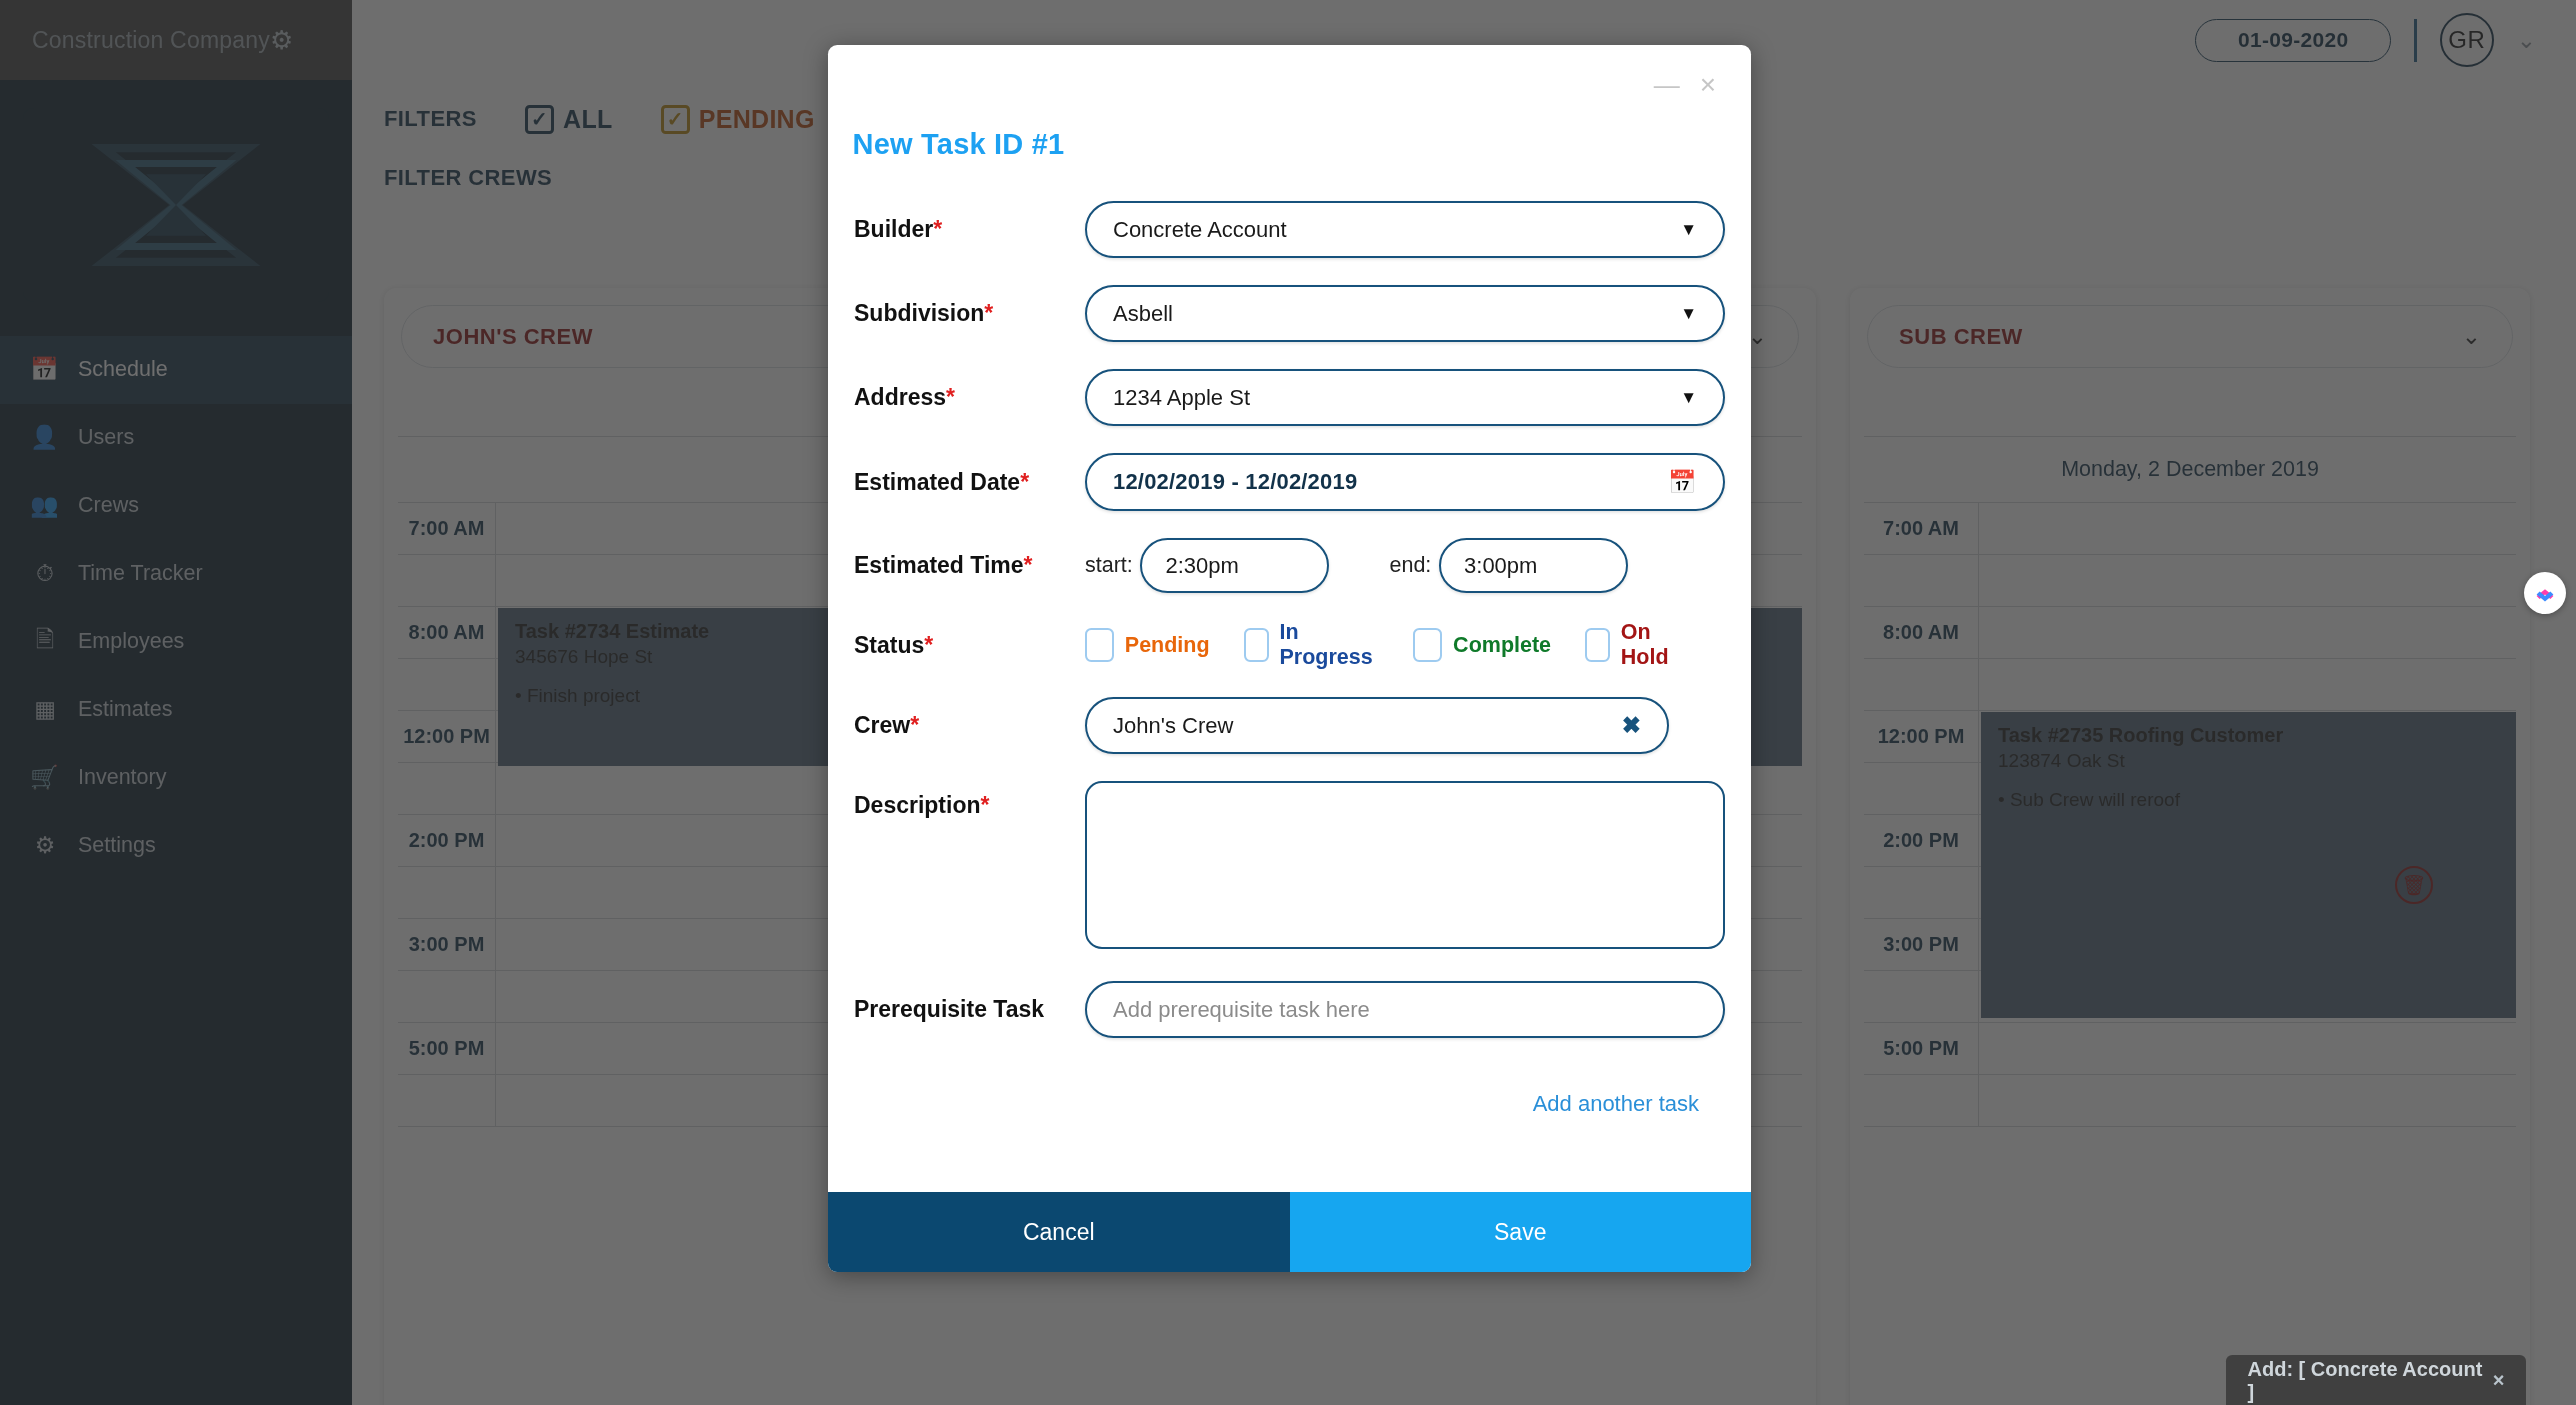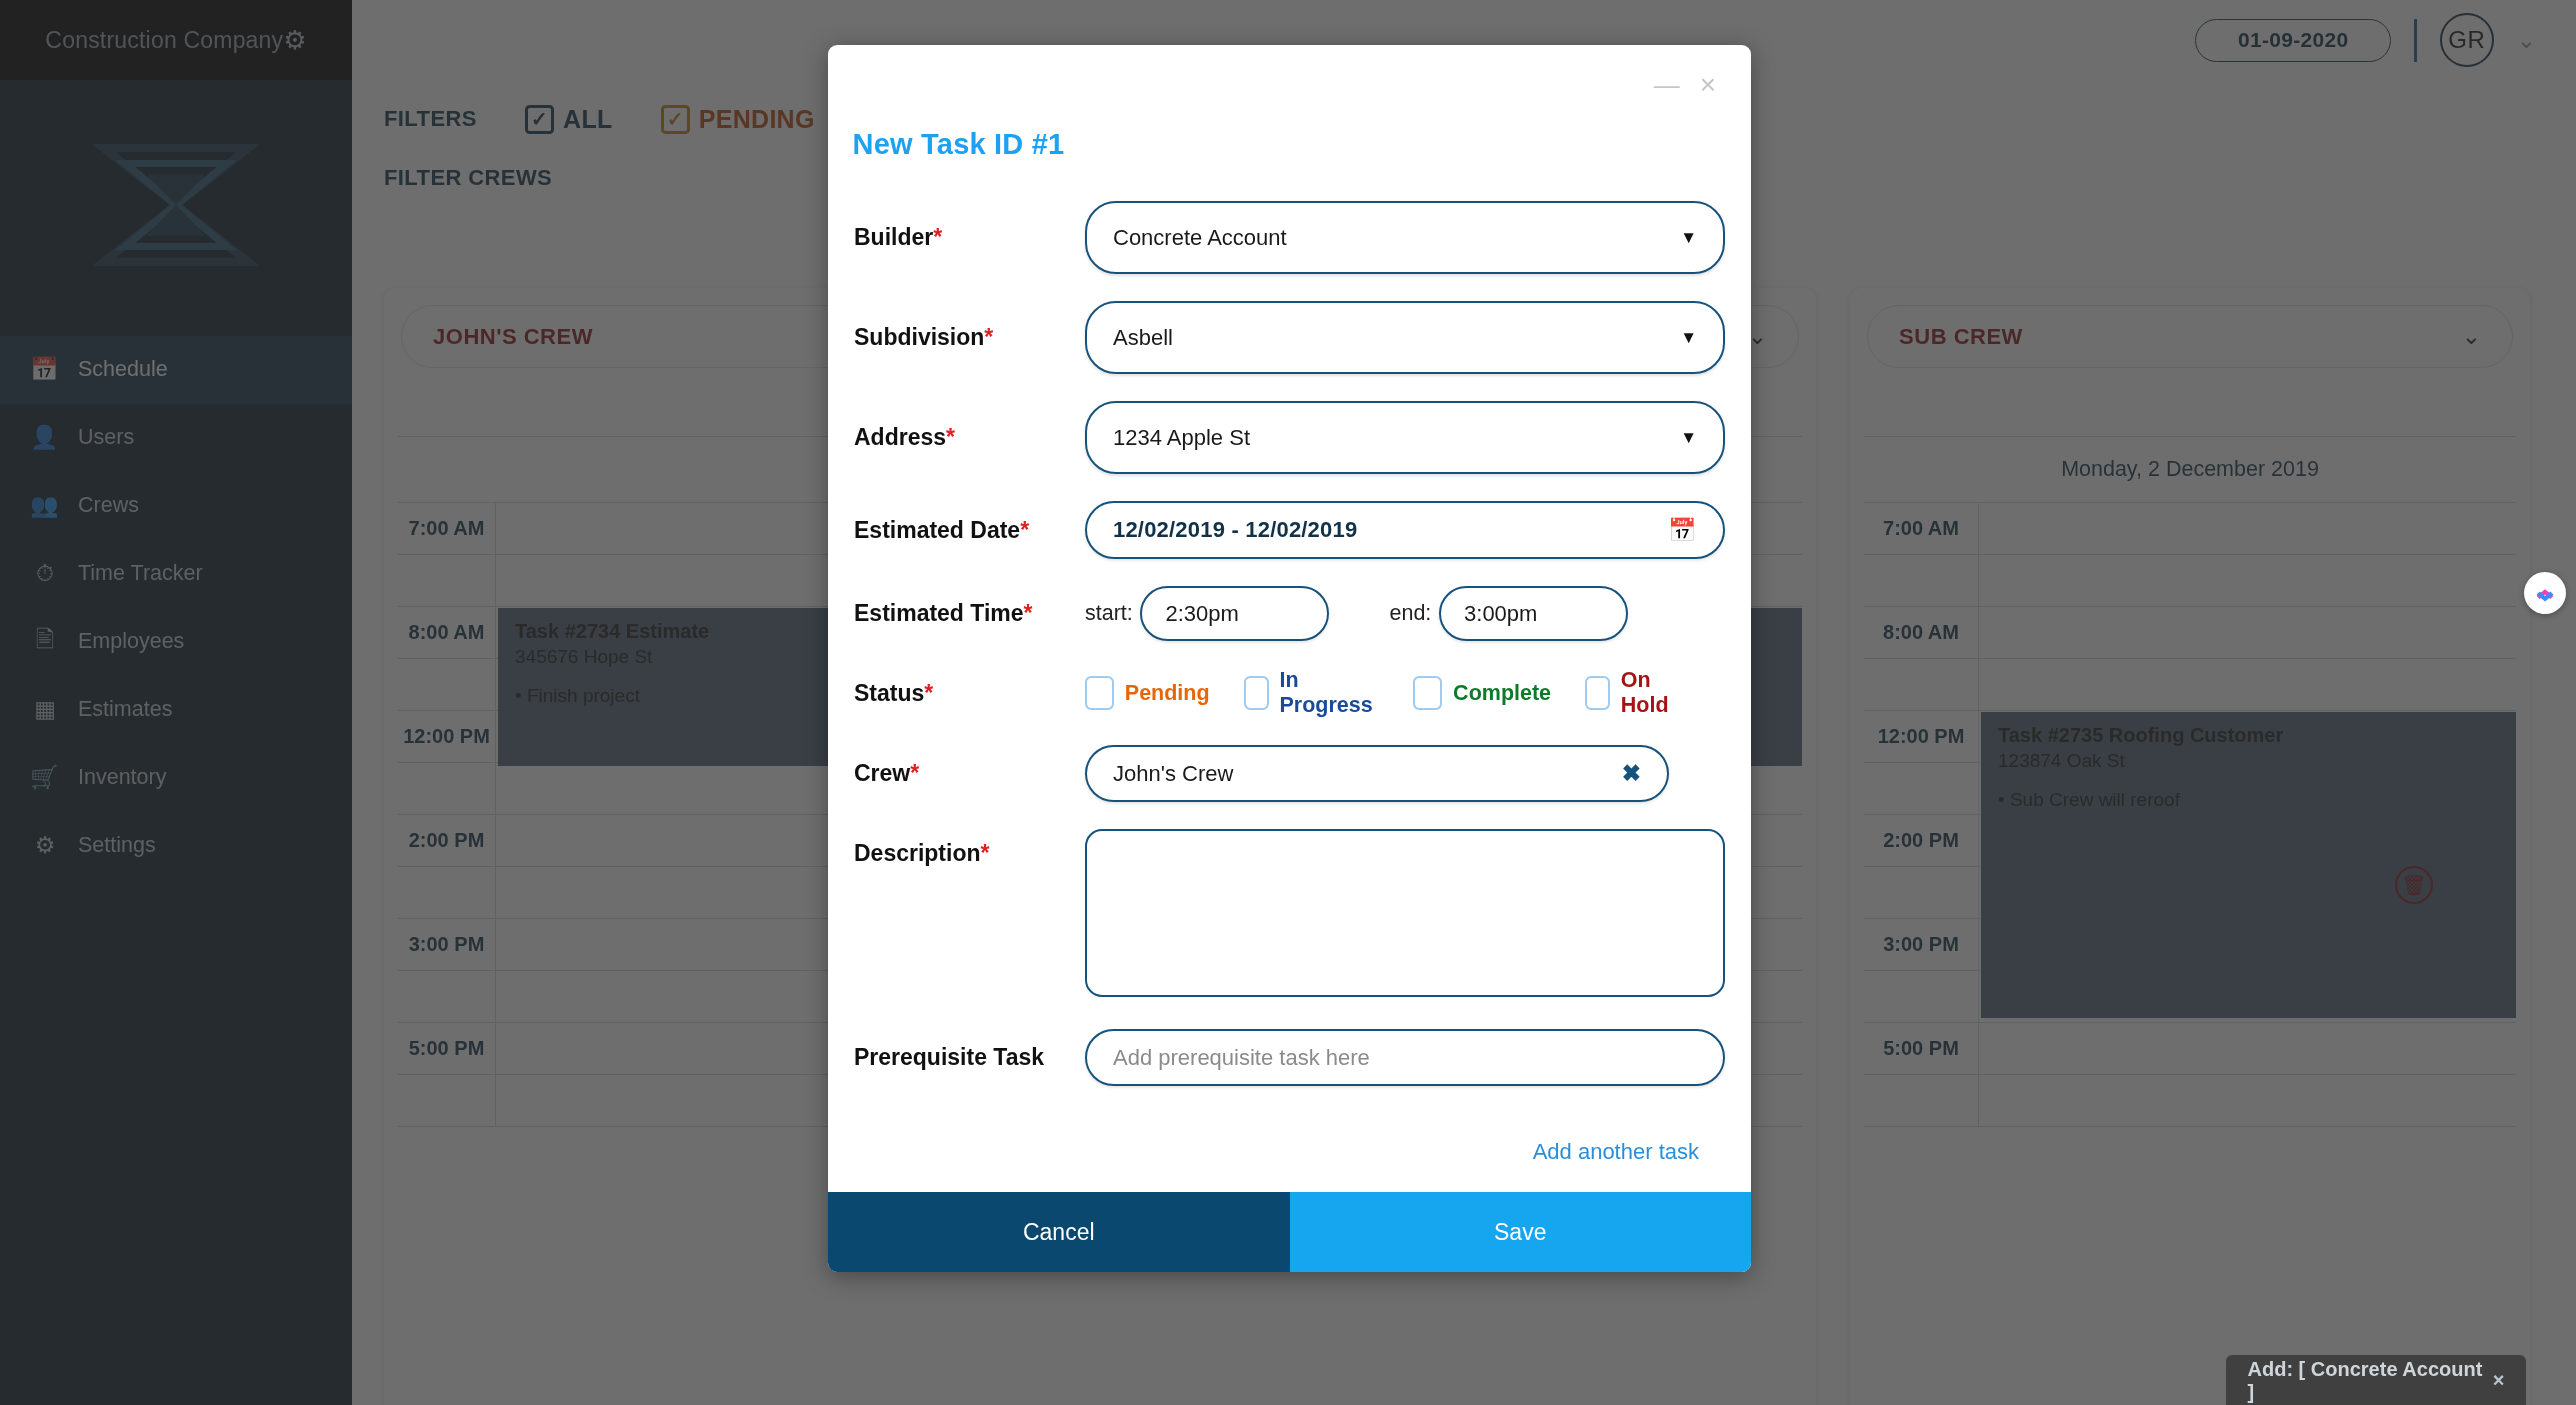--- a/index.html
+++ b/index.html
@@ -12,23 +12,23 @@
 
   
   #backdrop { position: absolute; inset: 0; background: #ffffff; }
 
   
   .topbar {
     position: absolute; top: 0; left: 0; width: 2576px; height: 80px;
     background: #ffffff; display: flex; align-items: center;
   }
   .brandbox {
-    width: 352px; height: 80px; background: #000000;
+    width: 352px; height: 80px; background: #404040;
     display: flex; align-items: center; padding: 0 32px;
-    justify-content: center; flex: 0 0 352px;
+    justify-content: flex-start; flex: 0 0 352px;
   }
   .brandtitle { color: #9fa9b0; font-size: 23px; letter-spacing: 0.2px; font-weight: 400; }
   .gear-ico { color: #b9c2c8; font-size: 26px; line-height: 1; }
   .topright {
     flex: 1; display: flex; align-items: center; justify-content: flex-end;
     padding-right: 40px; gap: 23px; height: 80px;
   }
   .datepill {
     border: 1.5px solid #123a55; border-radius: 23px; padding: 8.5px 42px;
     color: #0d2c44; font-weight: bold; font-size: 21px; letter-spacing: 0.3px;
@@ -157,21 +157,21 @@
   }
   .mbody { flex: 1; padding: 21.5px 26px 0 26px; }
 
   .frow { display: flex; align-items: center; margin-bottom: 27px; }
   .flab {
     width: 231px; flex: 0 0 231px; font-weight: bold; font-size: 23px; color: #111;
   }
   .req { color: #e02020; font-weight: bold; }
   .fctl { flex: 1; }
   .sel {
-    height: 73px; border: 2.3px solid #17527c; border-radius: 31px;
+    height: 57px; border: 2.3px solid #17527c; border-radius: 31px;
     display: flex; align-items: center; justify-content: space-between;
     padding: 0 26px; font-size: 22px; color: #1a1a1a;
     box-shadow: 0 1.5px 3.1px rgba(0,0,0,.12); background: #fff;
   }
   .sel .caret { font-size: 17px; color: #111; }
   .datefld {
     height: 58px; border: 2.3px solid #17527c; border-radius: 31px;
     display: flex; align-items: center; justify-content: space-between;
     padding: 0 26px; background: #fff; box-shadow: 0 1.5px 3.1px rgba(0,0,0,.12);
   }

